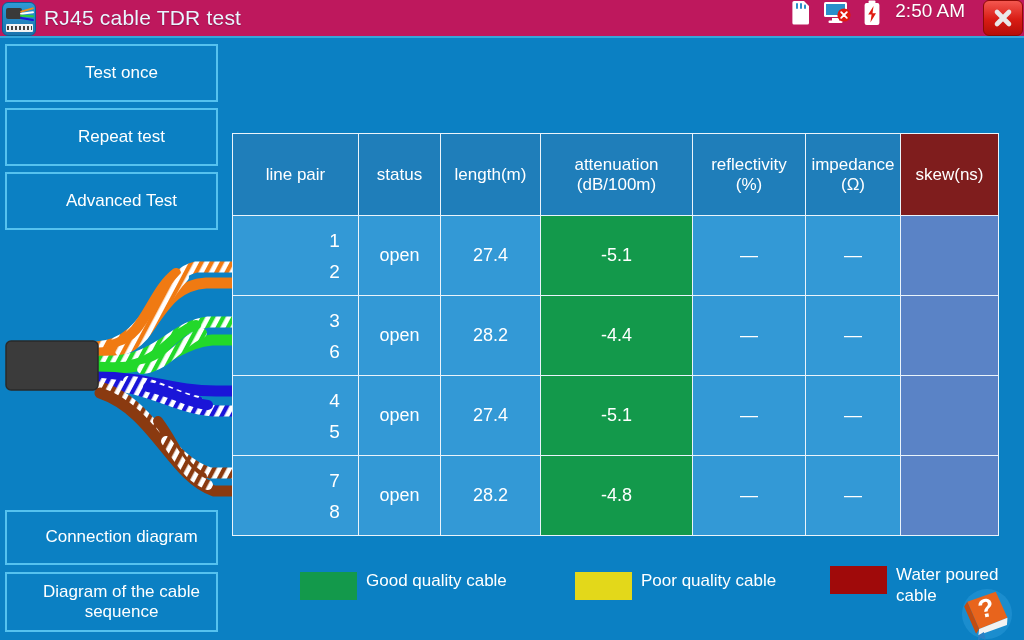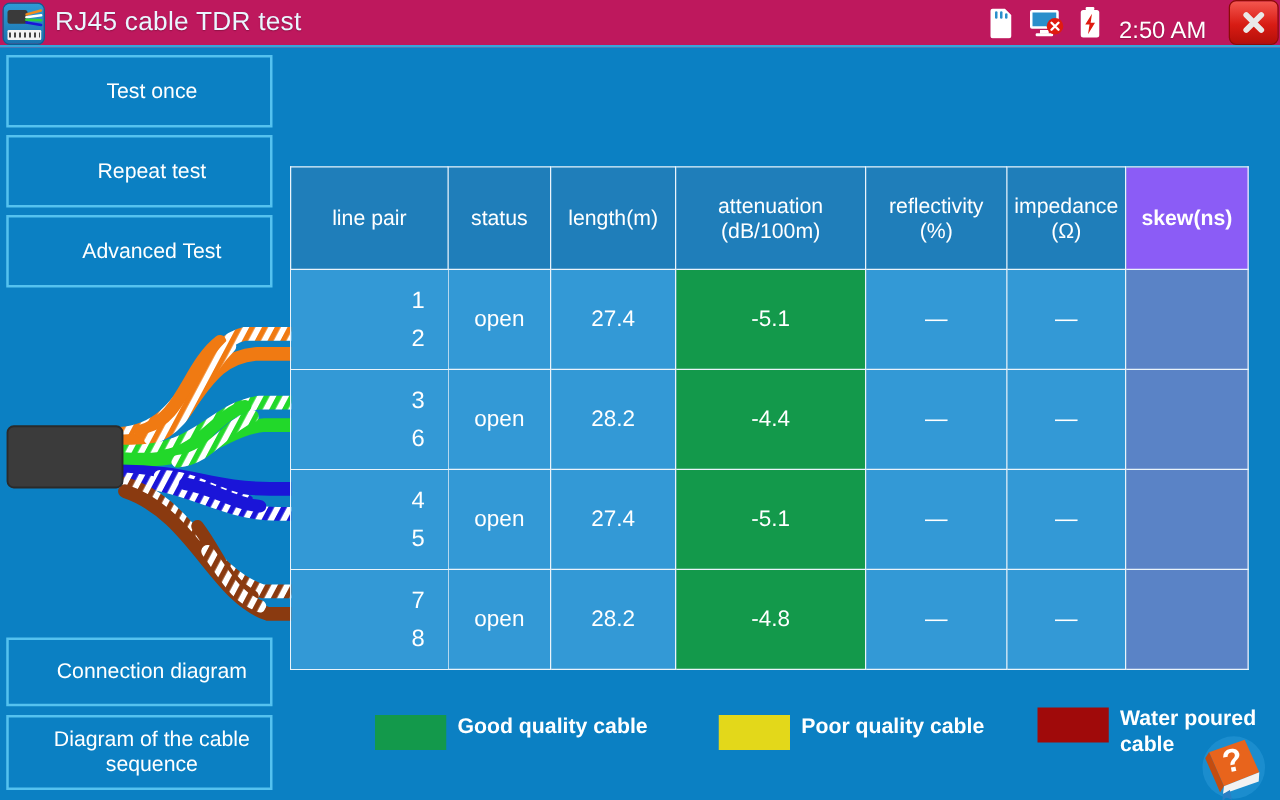--- a/index.html
+++ b/index.html
@@ -46,21 +46,21 @@
     background: repeating-linear-gradient(90deg,#444 0 2px, transparent 2px 4px);
   }
   #title-text {
     margin-left: 8px;
     color: #eaf6ff;
     font-size: 21px;
     letter-spacing: .2px;
     text-shadow: 0 1px 1px rgba(0,0,0,.25);
   }
   #status-area {
-    margin-left: auto; display: flex; align-items: flex-end; gap: 12px;
+    margin-left: auto; display: flex; align-items: flex-start; gap: 12px;
     padding-right: 0;
   }
   .sicon { display: block; }
   #clock {
     color: #ffffff; font-size: 19px; margin-left: 2px; margin-right: 6px;
     text-shadow: 0 1px 1px rgba(0,0,0,.25);
   }
   #close-btn {
     width: 40px; height: 36px; margin-right: 1px;
     border-radius: 6px;
@@ -110,21 +110,21 @@
     text-align: center;
     vertical-align: middle;
     font-weight: normal;
   }
   #tdr-table thead th {
     background: #1f7eba;
     height: 82px;
     font-size: 17px;
     line-height: 1.15;
   }
-  #tdr-table thead th.skewhead { background: #8b5cf6; font-weight: bold; }
+  #tdr-table thead th.skewhead { background: #7f1d1d; }
   #tdr-table tbody td {
     background: #3399d6;
     height: 80px;
     font-size: 18px;
   }
   #tdr-table tbody td.atten { background: #13994b; }
   #tdr-table tbody td.skew  { background: #5a83c6; }
 
   
   td.linepair {
@@ -141,21 +141,21 @@
   }
   .pairnums span { line-height: 1; }
 
   
   #legend {
     position: absolute; left: 232px; top: 560px;
     width: 792px; height: 60px;
   }
   .leg-item { position: absolute; display: flex; align-items: flex-start; gap: 9px; }
   .leg-sw { width: 57px; height: 28px; flex: 0 0 auto; margin-top: 2px; }
-  .leg-lbl { color: #ffffff; font-size: 17px; line-height: 1.25; font-weight: bold; }
+  .leg-lbl { color: #ffffff; font-size: 17px; line-height: 1.25; }
   #leg-good { left: 68px;  top: 10px; }
   #leg-poor { left: 343px; top: 10px; }
   #leg-water{ left: 598px; top: 4px;  }
   #leg-water .leg-lbl { width: 115px; }
 
   
   #help-badge {
     position: absolute; left: 956px; top: 586px;
     width: 62px; height: 54px;
     cursor: pointer;

